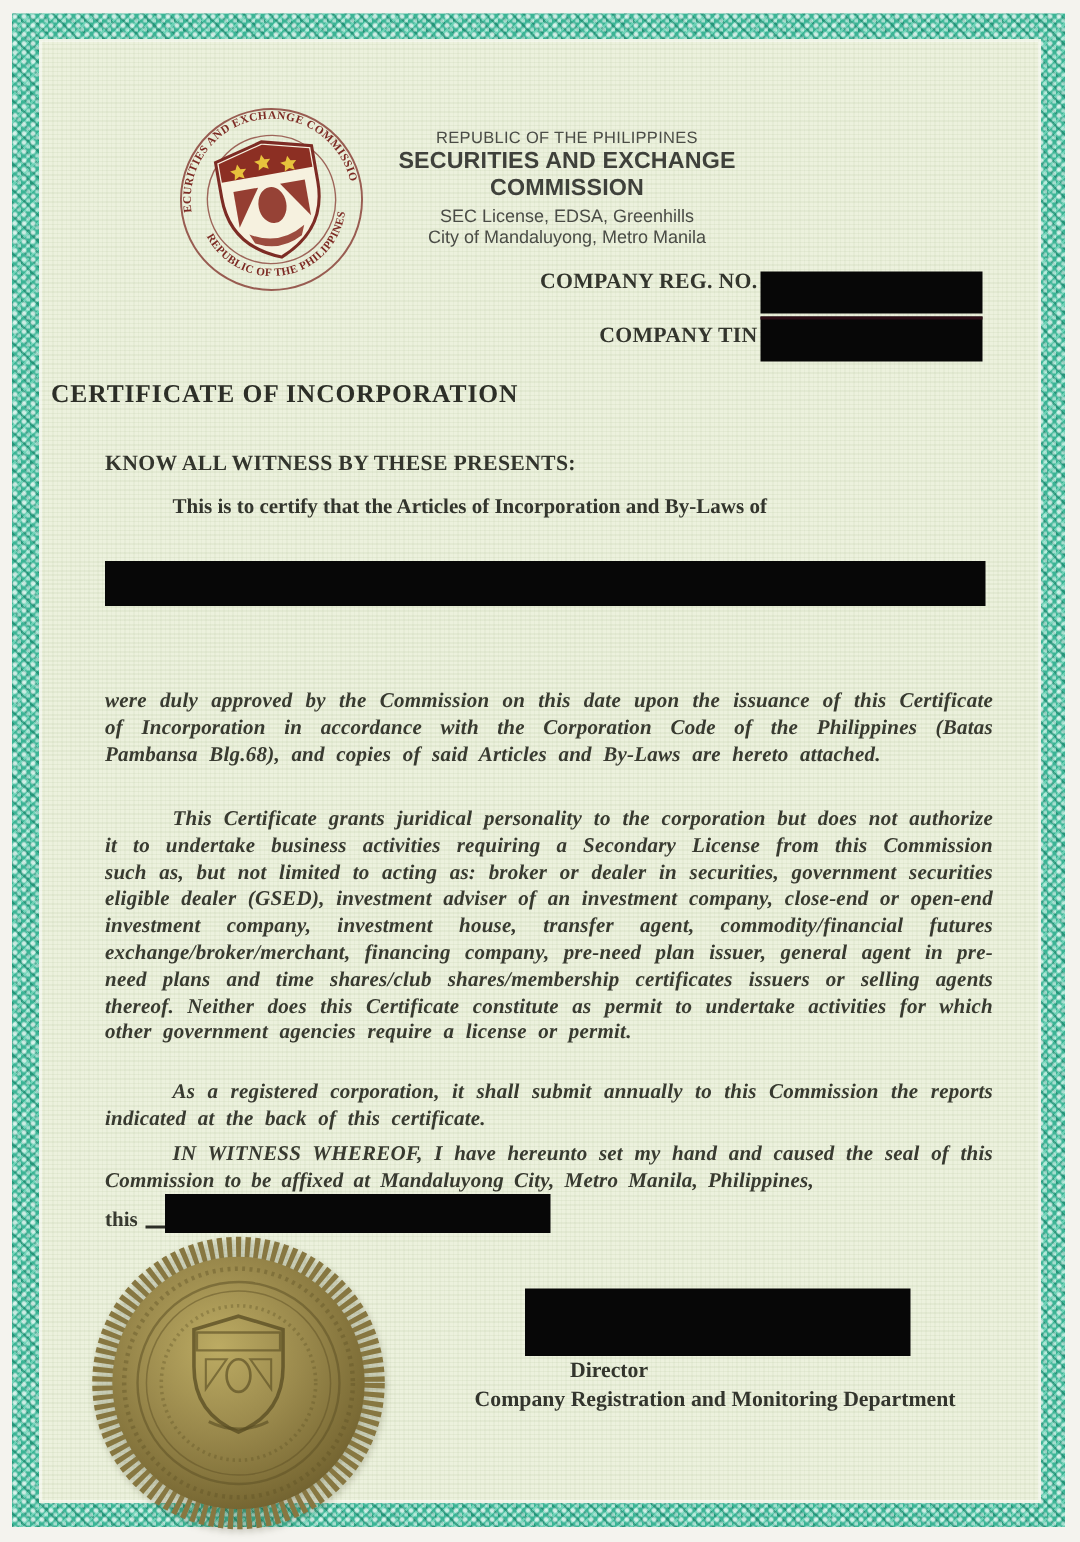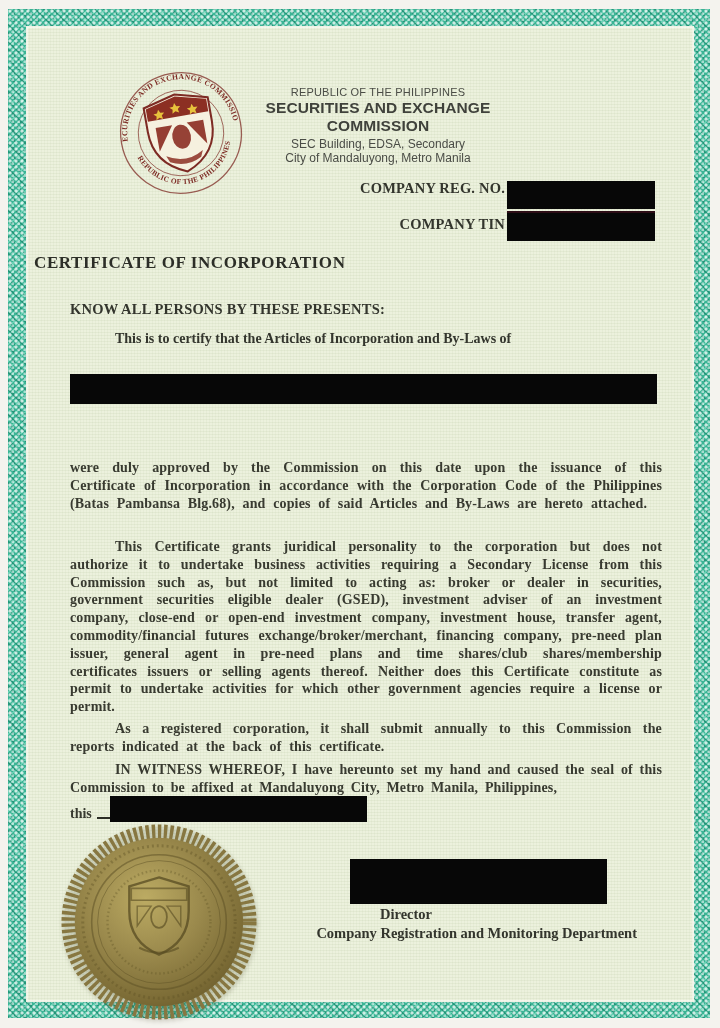--- a/index.html
+++ b/index.html
@@ -47,21 +47,21 @@
   .reg-box1{position:absolute;left:507px;top:181px;width:148px;height:28px;}
   .reg-box2{position:absolute;left:507px;top:211px;width:148px;height:28px;border-top:2px solid #2d0d16;}
   .title{left:34px;top:253px;width:652px;text-align:left;
     font-size:17px;font-weight:bold;color:#2c2e27;letter-spacing:.6px;}
   .salutation{left:70px;top:301px;font-size:14.5px;font-weight:bold;color:#33352d;letter-spacing:.2px;}
   .certify{left:115px;top:331px;font-size:14px;font-weight:bold;color:#33352d;}
   .company-box{left:70px;top:374px;width:587px;height:30px;}
   .body-par{
     left:70px;width:592px;
     font-size:14px;font-weight:bold;color:#383a30;
-    line-height:17.8px;text-align:justify;word-spacing:4px;letter-spacing:.15px;
+    line-height:17.8px;text-align:justify;word-spacing:4px;letter-spacing:.15px;font-style:italic;
   }
   .p-approval{top:459px;}
   .p-juridical{top:538px;text-indent:45px;}
   .p-annual{top:720px;text-indent:45px;}
   .p-witness{top:761px;text-indent:45px;word-spacing:3px;}
   .date-row{left:70px;top:796px;height:26px;display:flex;align-items:flex-end;}
   .date-prefix{font-size:14px;font-weight:bold;color:#383a30;}
   .date-underscore{width:13px;border-bottom:2px solid #2c2e27;margin-left:5px;margin-bottom:3px;}
   .date-box{width:257px;height:26px;margin-left:0px;}
   
@@ -102,36 +102,36 @@
       <ellipse cx="70" cy="74" rx="10" ry="13" fill="#8c2f23" opacity=".9"></ellipse>
       <path d="M44 60 h18 l-18 26 z" fill="#8c2f23" opacity=".92"></path>
       <path d="M96 60 h-18 l18 26 z" fill="#8c2f23" opacity=".92"></path>
       <path d="M50 92 q20 12 40 0 l-3 7 q-17 9 -34 0 z" fill="#8c2f23" opacity=".85"></path>
     </svg>
   </div>
 
   <div class="abs hdr-text">
     <div class="hdr-line1">REPUBLIC OF THE PHILIPPINES</div>
     <div class="hdr-line2">SECURITIES AND EXCHANGE COMMISSION</div>
-    <div class="hdr-line3">SEC Building, EDSA, Secondary</div>
+    <div class="hdr-line3">SEC License, EDSA, Greenhills</div>
     <div class="hdr-line4">City of Mandaluyong, Metro Manila</div>
   </div>
 
   <div class="reg-row" style="left:333px;top:174px;height:28px;">
     <div class="reg-label">COMPANY REG. NO.</div>
   </div>
   <div class="reg-row" style="left:333px;top:210px;height:28px;">
     <div class="reg-label">COMPANY TIN</div>
   </div>
   <div class="redact reg-box1"></div>
   <div class="redact reg-box2"></div>
 
   <div class="abs title">CERTIFICATE OF INCORPORATION</div>
 
-  <div class="abs salutation">KNOW ALL PERSONS BY THESE PRESENTS:</div>
+  <div class="abs salutation">KNOW ALL WITNESS BY THESE PRESENTS:</div>
 
   <div class="abs certify">This is to certify that the Articles of Incorporation and By-Laws of</div>
 
   <div class="abs redact company-box"></div>
 
   <div class="abs body-par p-approval">were duly approved by the Commission on this date upon the issuance of this Certificate of Incorporation in accordance with the Corporation Code of the Philippines (Batas Pambansa Blg.68), and copies of said Articles and By-Laws are hereto attached.</div>
 
   <div class="abs body-par p-juridical">This Certificate grants juridical personality to the corporation but does not authorize it to undertake business activities requiring a Secondary License from this Commission such as, but not limited to acting as: broker or dealer in securities, government securities eligible dealer (GSED), investment adviser of an investment company, close-end or open-end investment company, investment house, transfer agent, commodity/financial futures exchange/broker/merchant, financing company, pre-need plan issuer, general agent in pre-need plans and time shares/club shares/membership certificates issuers or selling agents thereof. Neither does this Certificate constitute as permit to undertake activities for which other government agencies require a license or permit.</div>
 
   <div class="abs body-par p-annual">As a registered corporation, it shall submit annually to this Commission the reports indicated at the back of this certificate.</div>

